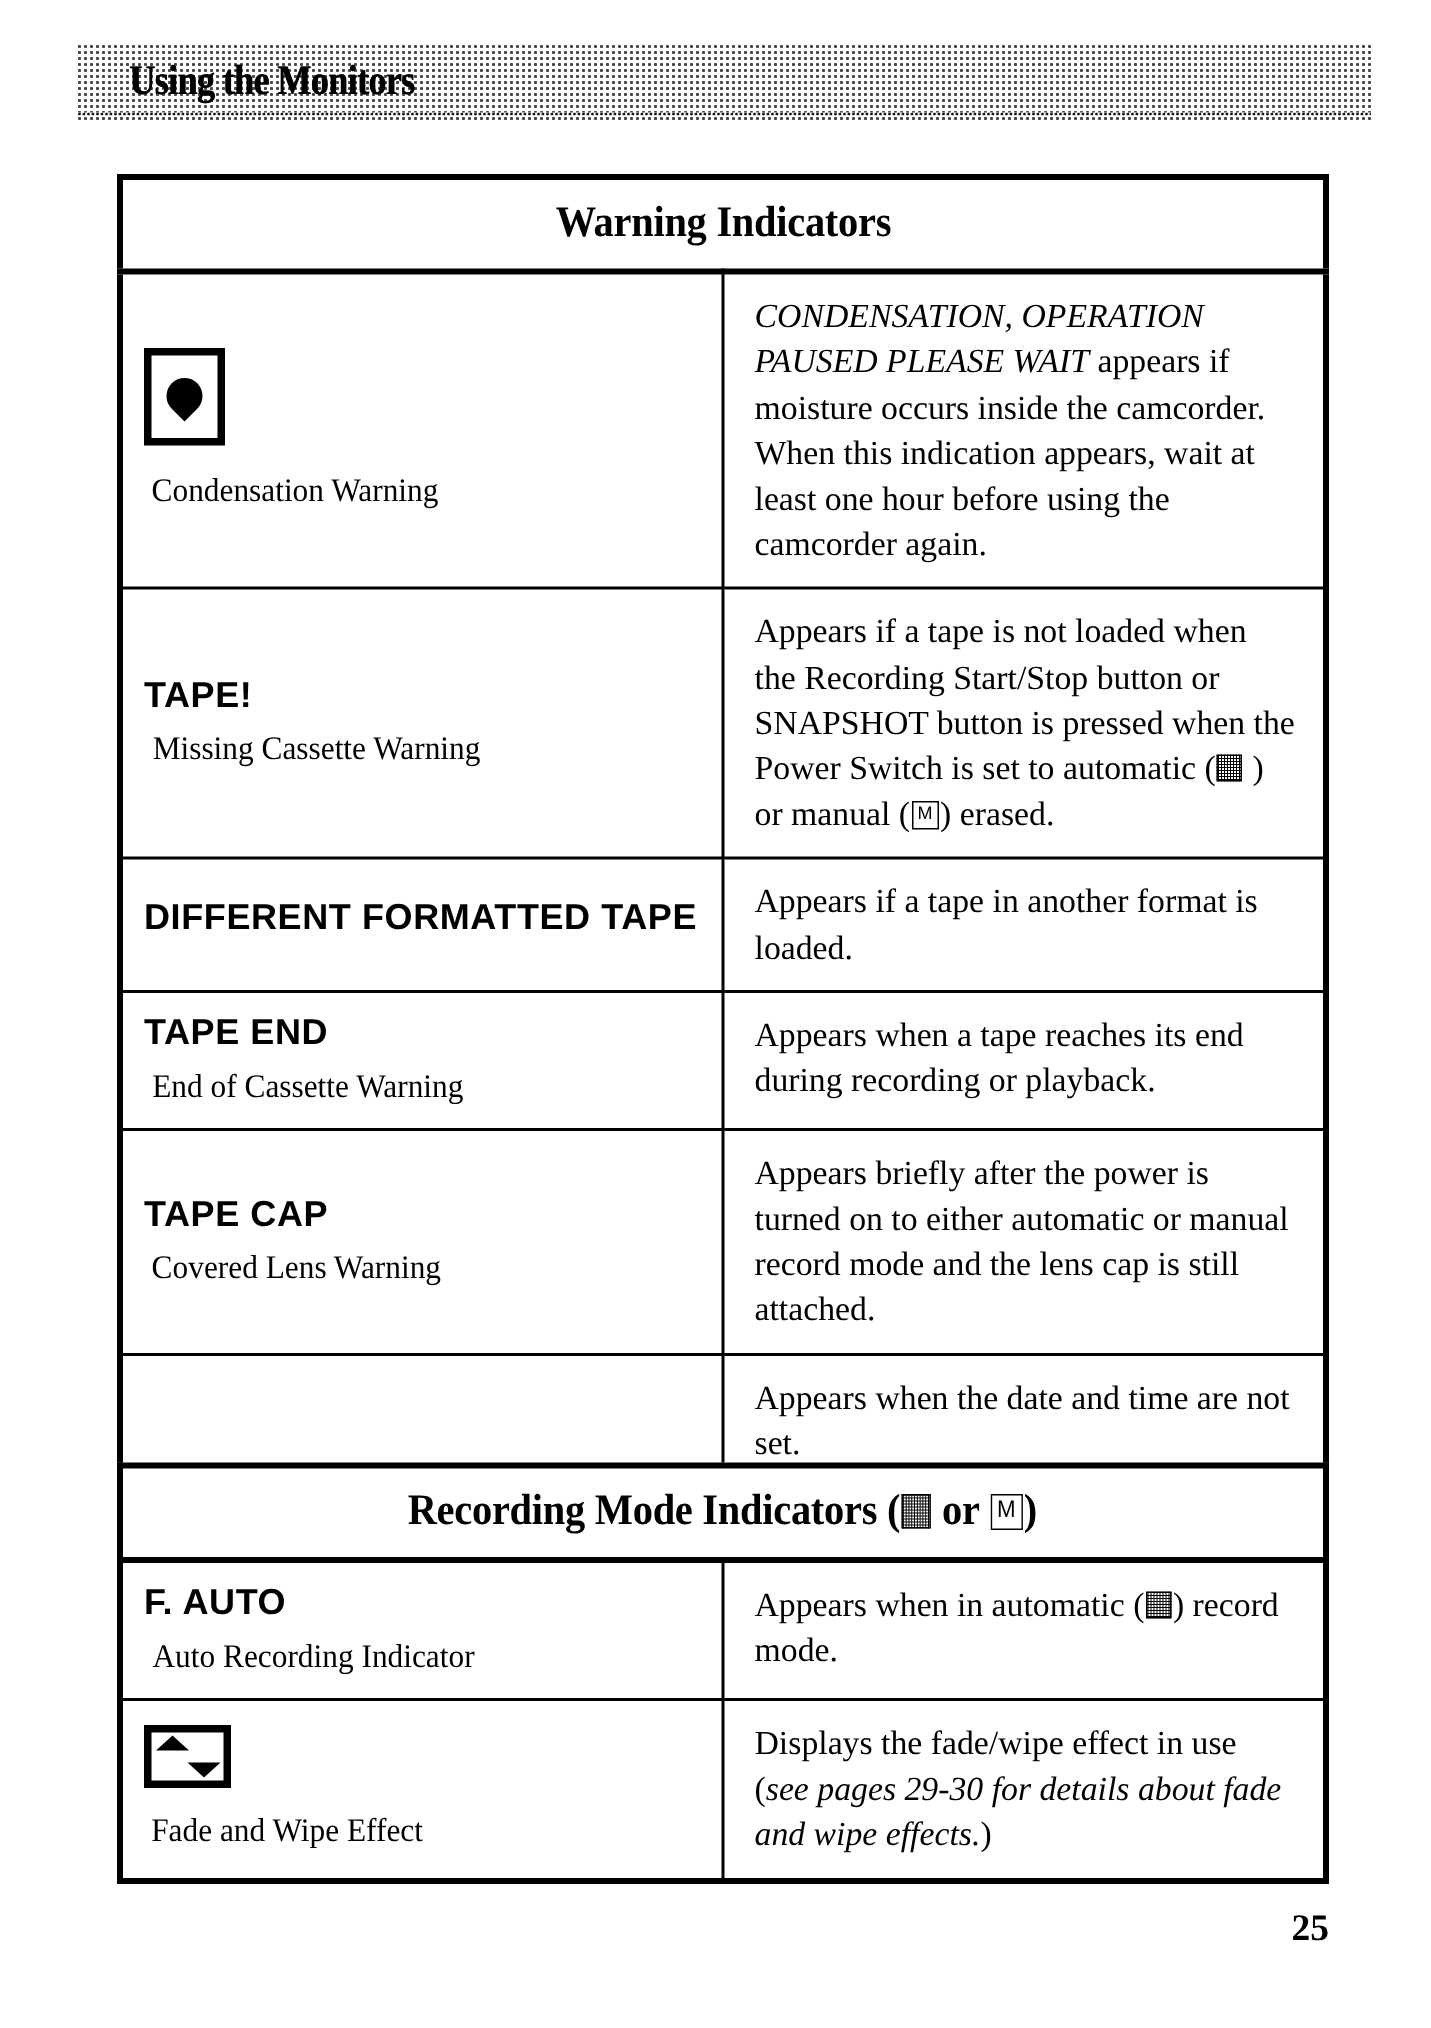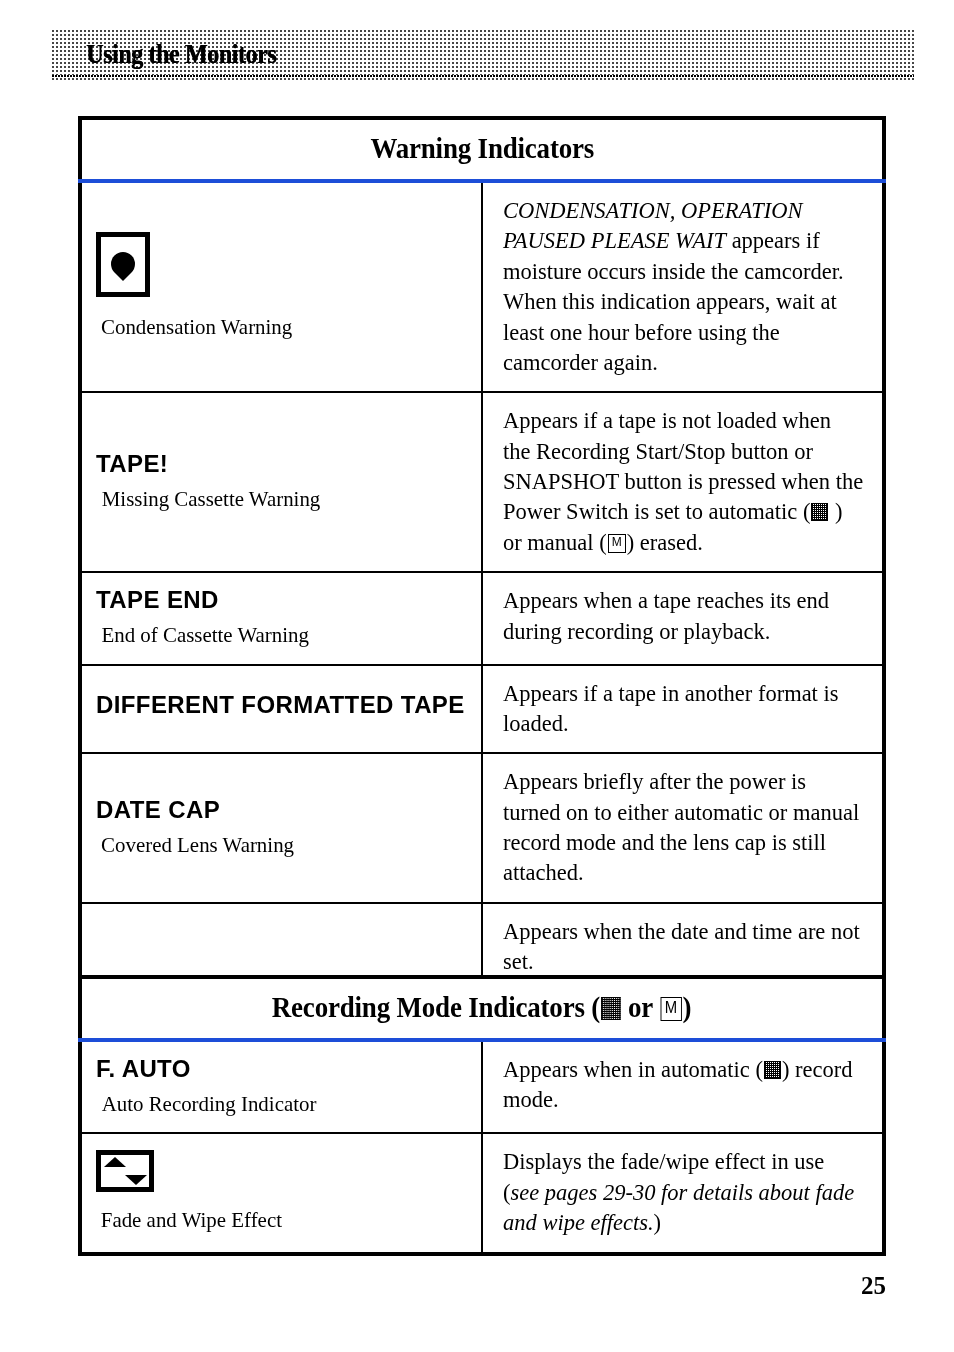--- a/index.html
+++ b/index.html
@@ -70,21 +70,21 @@
   }
   #warning-table { left: 78px; top: 116px; width: 808px; }
   #recording-table { left: 78px; top: 975px; width: 808px; }
 
   .indicator-table td {
     border: 2px solid #000;
     vertical-align: middle;
     padding: 0;
   }
   .indicator-table tr.header-row td {
-    border-bottom: 4px solid #1d4ed8;
+    border-bottom: 4px solid #000000;
     text-align: center;
     padding: 12px 6px 14px 6px;
   }
   .table-title {
     font-family: "Liberation Serif", "DejaVu Serif", serif;
     font-weight: bold;
     font-size: 29px;
     letter-spacing: -0.2px;
     white-space: nowrap;
   }
@@ -255,40 +255,40 @@
       <div class="label-code">TAPE!</div>
       <div class="label-desc"><span class="ld-inner">Missing Cassette Warning</span></div>
     </td>
     <td class="desc-cell">
       <div class="desc-text"><span>Appears if a tape is not loaded when the Recording Start/Stop button or SNAPSHOT button is pressed when the Power Switch is set to automatic (</span><span class="glyph-auto"></span><span> ) or manual (</span><span class="glyph-manual">M</span><span>) erased.</span></div>
     </td>
   </tr>
 
   <tr>
     <td class="label-cell">
+      <div class="label-code">DIFFERENT FORMATTED TAPE</div>
+    </td>
+    <td class="desc-cell">
+      <div class="desc-text">Appears if a tape in another format is loaded.</div>
+    </td>
+  </tr>
+
+  <tr>
+    <td class="label-cell">
       <div class="label-code">TAPE END</div>
       <div class="label-desc"><span class="ld-inner">End of Cassette Warning</span></div>
     </td>
     <td class="desc-cell">
       <div class="desc-text">Appears when a tape reaches its end during recording or playback.</div>
     </td>
   </tr>
 
   <tr>
     <td class="label-cell">
-      <div class="label-code">DIFFERENT FORMATTED TAPE</div>
-    </td>
-    <td class="desc-cell">
-      <div class="desc-text">Appears if a tape in another format is loaded.</div>
-    </td>
-  </tr>
-
-  <tr>
-    <td class="label-cell">
-      <div class="label-code">DATE CAP</div>
+      <div class="label-code">TAPE CAP</div>
       <div class="label-desc"><span class="ld-inner">Covered Lens Warning</span></div>
     </td>
     <td class="desc-cell">
       <div class="desc-text">Appears briefly after the power is turned on to either automatic or manual record mode and the lens cap is still attached.</div>
     </td>
   </tr>
 
   <tr>
     <td class="label-cell">
       <div class="label-code">SET DATE/TIME</div>

